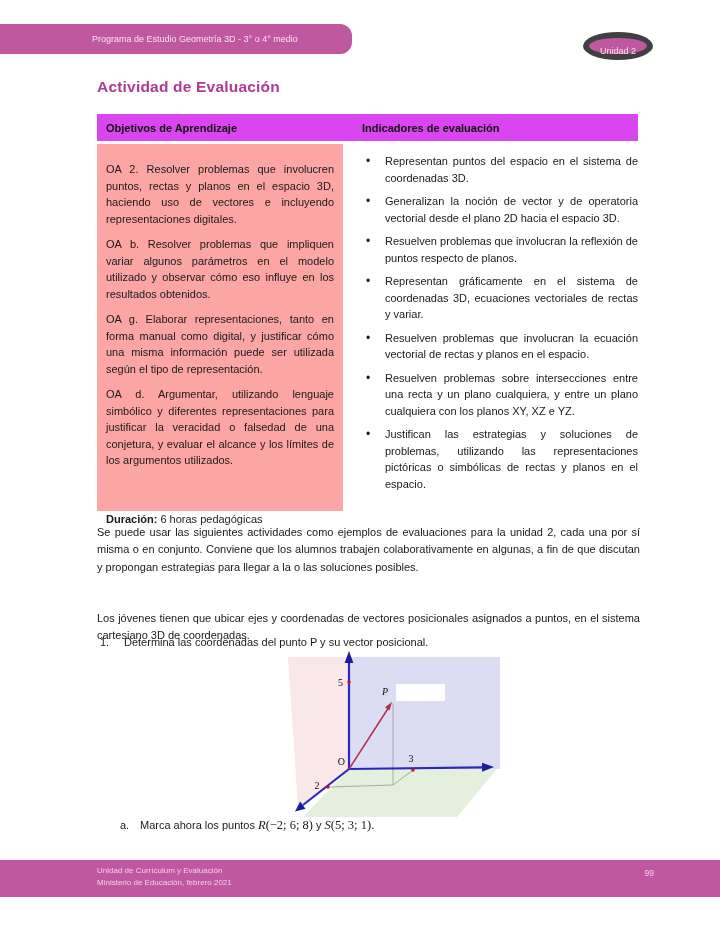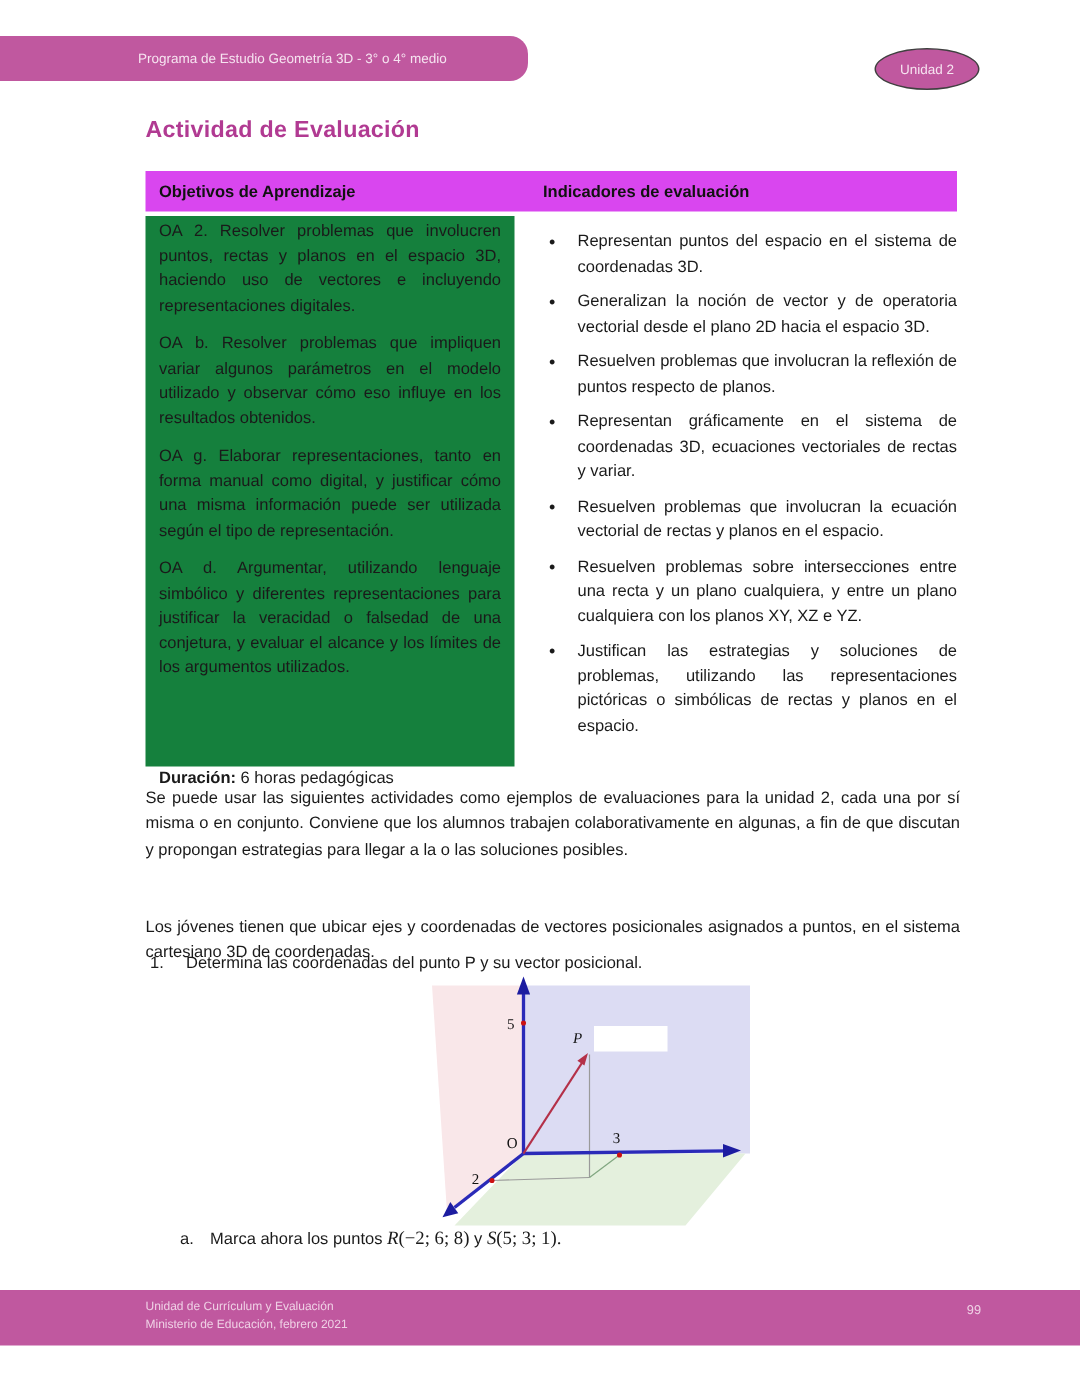--- a/index.html
+++ b/index.html
@@ -10,36 +10,36 @@
   }
   
   .header-band {
     position:absolute; top:24px; left:0; width:352px; height:30px;
     background:#c0589f; border-radius:0 12px 12px 0;
     color:#f6e3f0; font-size:9px; line-height:30px; padding-left:92px;
     white-space:nowrap;
   }
   .unit-badge {
     position:absolute; top:32px; left:583px; width:70px; height:28px;
-    background:#c0589f; border:1px solid #404040; border-radius:50%;
+    background:#c0589f; border:6px solid #404040; border-radius:50%;
     color:#f6e3f0; font-size:9px; line-height:26px; text-align:center;
   }
   .title {
     position:absolute; top:78px; left:97px;
     font-size:15.5px; font-weight:bold; color:#b13a92; letter-spacing:0.2px;
   }
   
   .eval-table { position:absolute; top:114px; left:97px; width:541px; }
   .thead { display:flex; height:27px; background:#d946ef; align-items:center; }
   .th { font-size:11px; font-weight:bold; color:#111; }
   .th-left { width:246px; padding-left:9px; }
   .th-right { padding-left:19px; }
   .tbody { display:flex; margin-top:3px; height:367px; }
   .cell-left {
-    width:246px; background:#15803d; padding:2px 9px 0 9px;
+    width:246px; background:#fca5a5; padding:17px 9px 0 9px;
     font-size:11px; line-height:1.5; text-align:justify;
   }
   .cell-left p { margin-bottom:9px; }
   .cell-right { margin-left:9px; flex:1; padding-top:9px; font-size:11px; line-height:1.5; }
   .bullet { position:relative; padding-left:33px; margin-bottom:7px; text-align:justify; }
   .bullet::before { content:"\2022"; position:absolute; left:14px; top:-1px; font-size:12px; }
   
   .duracion { position:absolute; top:513px; left:106px; font-size:11px; }
   .duracion .b { font-weight:bold; }
   .para { position:absolute; left:97px; width:543px; font-size:11px; line-height:1.58; text-align:justify; }

